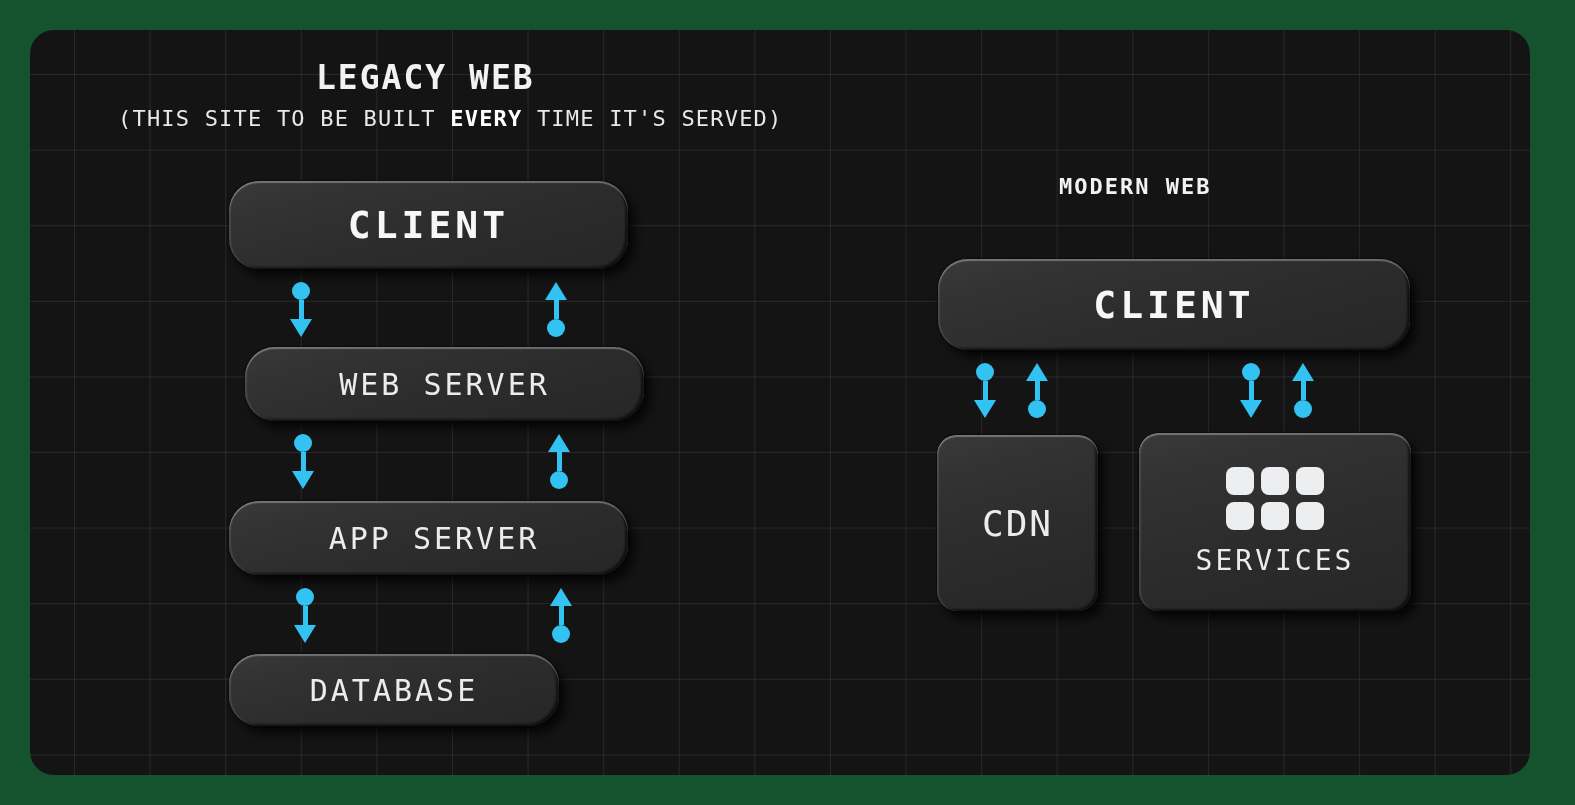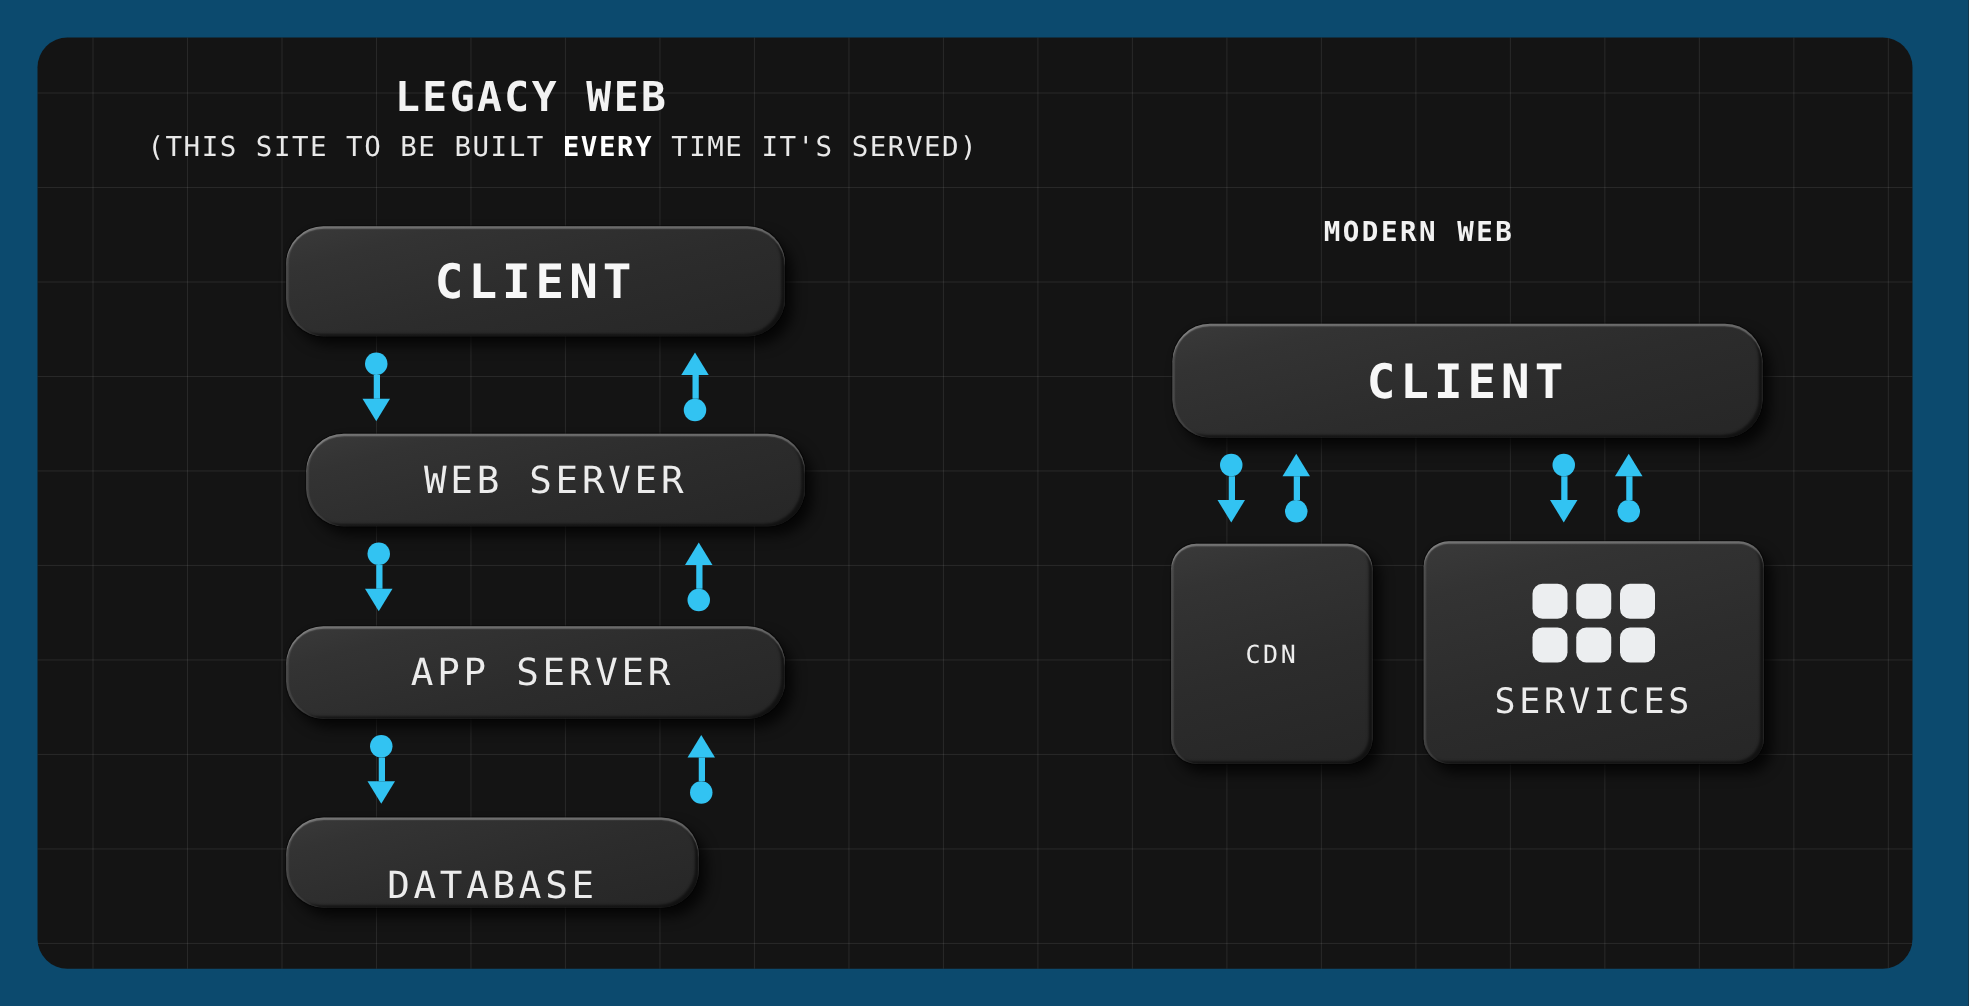--- a/index.html
+++ b/index.html
@@ -10,21 +10,21 @@
     height: 805px;
     background: #252525;
     font-family: "DejaVu Sans Mono", "Liberation Mono", monospace;
     overflow: hidden;
   }
 
   #stage {
     position: relative;
     width: 1575px;
     height: 805px;
-    background: #0c4a6e;
+    background: #14532d;
   }
 
   
   #panel {
     position: absolute;
     left: 30px;
     top: 30px;
     width: 1500px;
     height: 745px;
     background: #141414;
@@ -115,28 +115,28 @@
     font-size: 38px;
     font-weight: bold;
     letter-spacing: 4px;
     color: #f7f7f7;
   }
 
   
   #box-legacy-client   { left: 229px; top: 181px;  width: 399px; height: 88px;  }
   #box-web-server      { left: 245px; top: 347px;  width: 399px; height: 74px;  }
   #box-app-server      { left: 229px; top: 501px;  width: 399px; height: 74px; padding-left: 11px;  }
-  #box-database        { left: 229px; top: 654px;  width: 330px; height: 72px; align-items: flex-end;  }
+  #box-database        { left: 229px; top: 654px;  width: 330px; height: 72px;  }
 
   
   #box-modern-client   { left: 938px; top: 259px;  width: 472px; height: 91px;  }
   #box-cdn             { left: 937px; top: 435px;  width: 161px; height: 176px; border-radius: 20px; }
   #box-services        { left: 1139px; top: 433px; width: 272px; height: 178px; border-radius: 20px; }
 
-  #box-cdn .box-label      { font-size: 20px; letter-spacing: 2px; }
+  #box-cdn .box-label      { font-size: 36px; letter-spacing: 2px; }
   #box-services .inner     { display: flex; flex-direction: column; align-items: center; gap: 14px; }
   #box-services .box-label { font-size: 28px; letter-spacing: 3px; }
 
   
   .grid-icon {
     display: grid;
     grid-template-columns: repeat(3, 28px);
     grid-template-rows: repeat(2, 28px);
     gap: 7px;
   }

